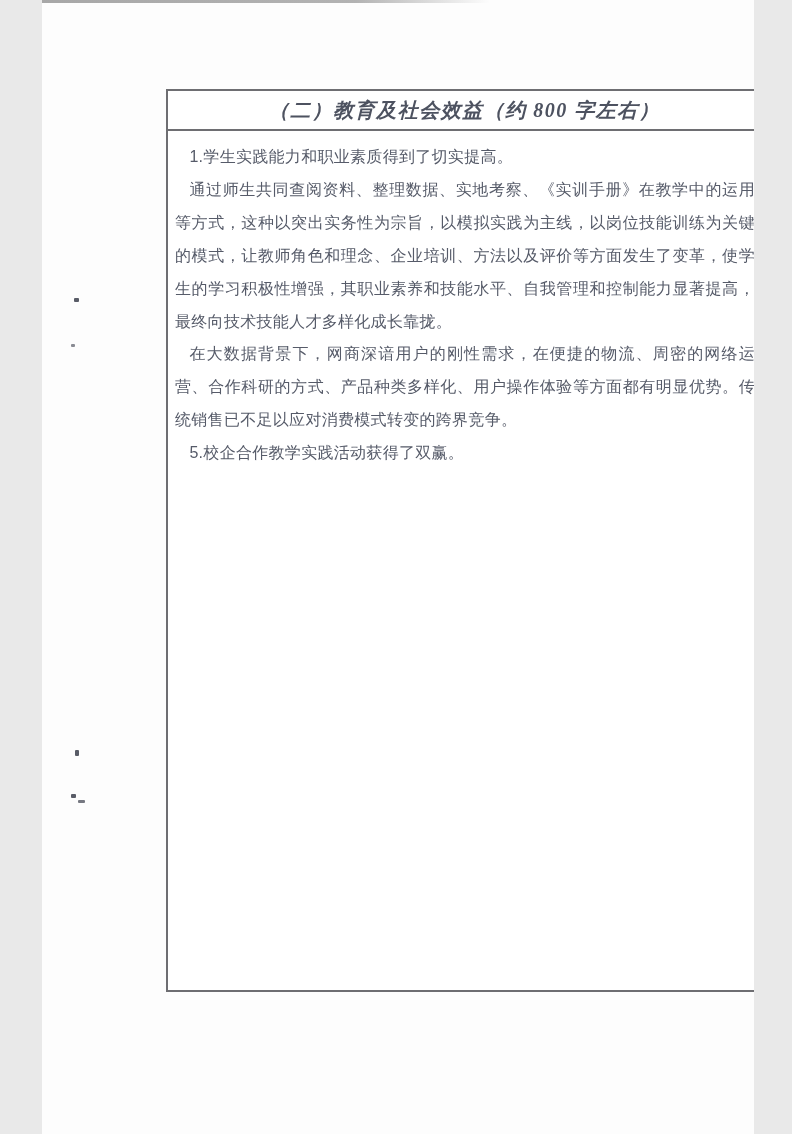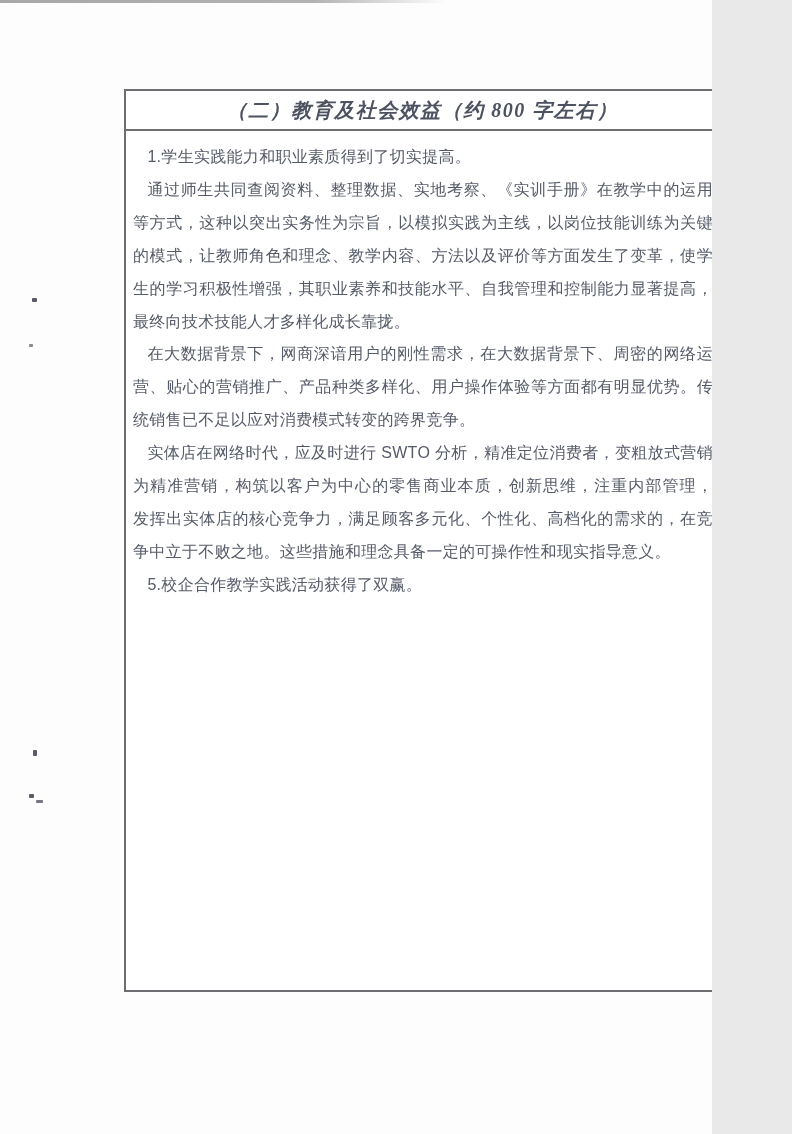--- a/index.html
+++ b/index.html
@@ -8,20 +8,21 @@
   }
   html,body{margin:0;padding:0;}
   body{background:#e9e9e9;}
   .page{
     position:relative;
     width:712px;
     height:1134px;
     background:#fdfdfd;
     overflow:hidden;
     font-family:"Liberation Sans", sans-serif;
+    margin-left:42px;
   }
   
   .top-edge{
     position:absolute;left:0;top:0;width:448px;height:3px;
     background:linear-gradient(to right,#8b8b8b 0%,#9a9a9a 70%,rgba(150,150,150,0) 100%);
     opacity:.75;
   }
   .speck{position:absolute;background:#3c3f4c;border-radius:1px;opacity:.85;}
   .speck.s1{left:32px;top:298px;width:5px;height:4px;}
   .speck.s2{left:29px;top:344px;width:4px;height:3px;opacity:.6;}
@@ -77,19 +78,18 @@
   <div class="speck s3"></div>
   <div class="speck s4"></div>
   <div class="speck s5"></div>
 
   <div class="doc-table">
     <div class="title-row">
       <span>（二）教育及社会效益（约 800 字左右）</span>
     </div>
     <div class="body-cell">
         <p class="para">1.学生实践能力和职业素质得到了切实提高。</p>
-        <p class="para">通过师生共同查阅资料、整理数据、实地考察、《实训手册》在教学中的运用等方式，这种以突出实务性为宗旨，以模拟实践为主线，以岗位技能训练为关键的模式，让教师角色和理念、教学内容、方法以及评价等方面发生了变革，使学生的学习积极性增强，其职业素养和技能水平、自我管理和控制能力显著提高，最终向技术技能人才多样化成长靠拢。</p>
-        <p class="para">在大数据背景下，网商深谙用户的刚性需求，在大数据背景下、周密的网络运营、贴心的营销推广、产品种类多样化、用户操作体验等方面都有明显优势。传统销售已不足以应对消费模式转变的跨界竞争。</p>
-        <p class="para">实体店在网络时代，应及时进行 SWTO 分析，精准定位消费者，变粗放式营销为精准营销，构筑以客户为中心的零售商业本质，创新思维，注重内部管理，　发挥出实体店的核心竞争力，满足顾客多元化、个性化、高档化的需求的，在竞争中立于不败之地。这些措施和理念具备一定的可操作性和现实指导意义。</p>
+        <p class="para">通过师生共同查阅资料、整理数据、实地考察、《实训手册》在教学中的运用等方式，这种以突出实务性为宗旨，以模拟实践为主线，以岗位技能训练为关键的模式，让教师角色和理念、企业培训、方法以及评价等方面发生了变革，使学生的学习积极性增强，其职业素养和技能水平、自我管理和控制能力显著提高，最终向技术技能人才多样化成长靠拢。</p>
+        <p class="para">在大数据背景下，网商深谙用户的刚性需求，在便捷的物流、周密的网络运营、合作科研的方式、产品种类多样化、用户操作体验等方面都有明显优势。传统销售已不足以应对消费模式转变的跨界竞争。</p>
         <p class="para">5.校企合作教学实践活动获得了双赢。</p>
       </div>
   </div>
 </div>
 
 </body></html>

